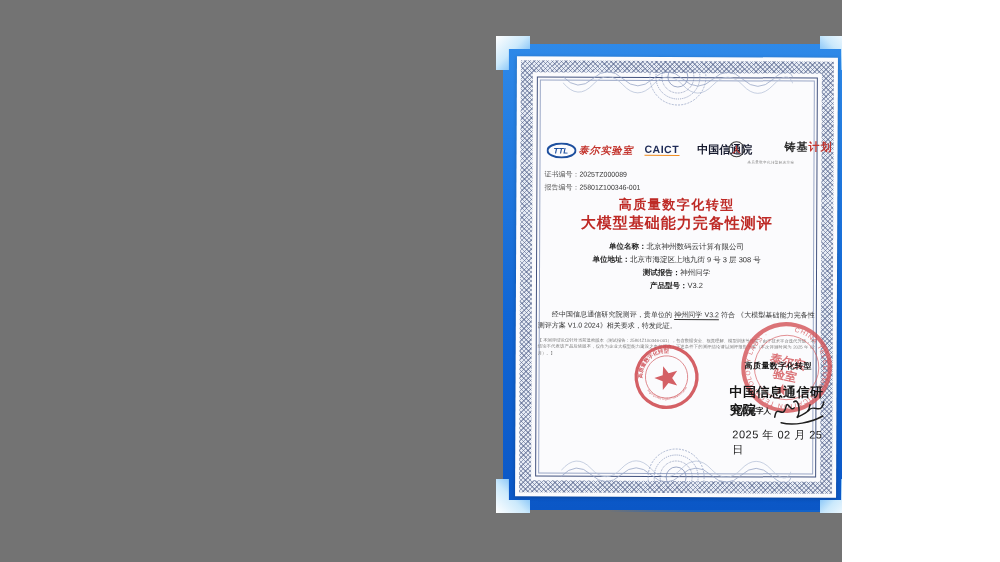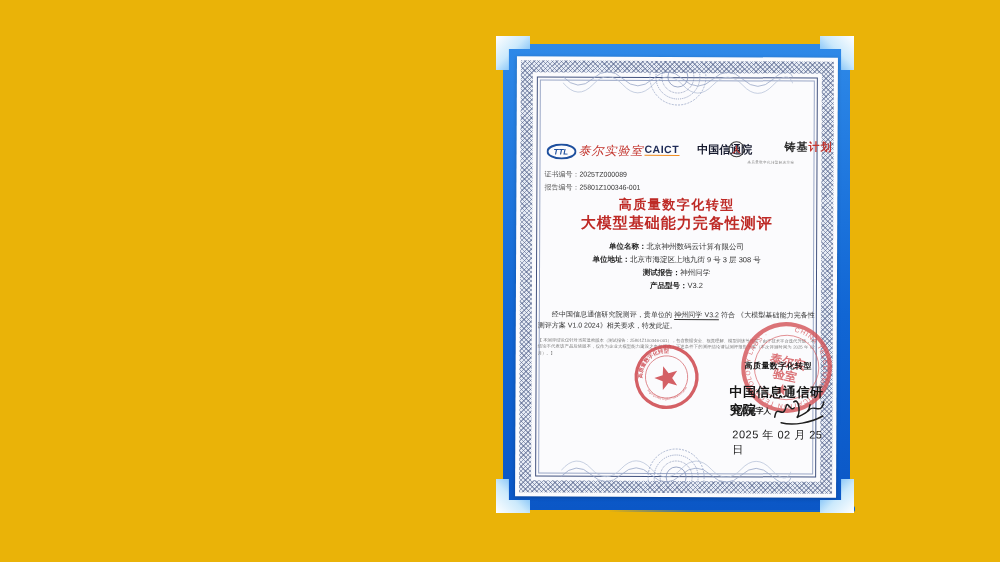--- a/index.html
+++ b/index.html
@@ -1,17 +1,17 @@
 <!DOCTYPE html>
 <html><head>
 <meta charset="utf-8">
 <style>
   html,body{margin:0;padding:0;}
   body{font-family:"Liberation Sans", sans-serif;}
-  .stage{position:relative;width:1000px;height:562px;background:#eab308;overflow:hidden;}
+  .stage{position:relative;width:842px;height:562px;background:#737373;overflow:hidden;}
 
   
   .frame{position:absolute;left:503px;top:44px;width:347px;height:466px;border-radius:5px;
          background:linear-gradient(180deg,#2E89E8 0%,#1166D4 58%,#0B57C6 100%);}
   .frame-shadow{position:absolute;left:608px;top:506px;width:247px;height:6px;border-radius:2px;
          background:linear-gradient(to right,rgba(17,98,203,0),rgba(17,98,203,.92) 35%,#1062CB);}
   .ca{position:absolute;width:34px;height:34px;z-index:6;}
   .ca.tl{left:-7px;top:-8px;background:linear-gradient(135deg,#FFFFFF,#CBE9FC 45%,#41A0F3);
          clip-path:polygon(0 0,100% 0,100% 38%,38% 38%,38% 100%,0 100%);}
   .ca.tr{right:-4px;top:-8px;background:linear-gradient(225deg,#FFFFFF,#CBE9FC 45%,#41A0F3);
@@ -31,22 +31,22 @@
           #E6EBF4;}
   .lace-hole{position:absolute;inset:16px;background:#FBFBFD;}
   .bline1{position:absolute;inset:20px;border:1.5px solid #42527E;}
   .bline2{position:absolute;inset:23px;border:1px solid #9AA7C6;}
   .crest{position:absolute;left:50%;transform:translateX(-50%);}
   .crest.top{top:14px;} .crest.bot{bottom:14px;}
 
   
   .logos{position:absolute;left:0;top:80px;width:100%;height:34px;}
   .tel{position:absolute;left:30px;top:6px;display:flex;align-items:center;}
-  .tel-script{font-family:"Liberation Serif",serif;font-weight:normal;font-style:italic;
-              color:#C3342D;font-size:12px;letter-spacing:1px;margin-left:2px;}
+  .tel-script{font-family:"Liberation Serif",serif;font-weight:bold;font-style:italic;
+              color:#C3342D;font-size:10px;letter-spacing:1px;margin-left:2px;}
   .caict{position:absolute;left:128px;top:5px;display:flex;align-items:center;}
   .caict-abbr{font-size:10.5px;font-weight:bold;color:#1E2B56;letter-spacing:.5px;border-bottom:1.5px solid #F08C1E;}
   .caict-cn{font-size:11px;font-weight:bold;color:#14182C;margin-left:18px;}
   .zhuji{position:absolute;left:212px;top:2px;display:flex;align-items:flex-start;}
   .zj-circle{width:14px;height:14px;border:1.5px solid #3A3A3A;border-radius:50%;margin-top:2px;
              display:flex;align-items:center;justify-content:center;color:#C3342D;font-size:8px;font-weight:bold;}
   .zj-txt{margin-left:3px;line-height:11px;}
   .zj-main{font-size:11px;font-weight:bold;letter-spacing:1px;}
   .zj-dark{color:#2B2B2B;padding-left:37px;} .zj-red{color:#C3342D;margin-top:30px;}
   .zj-sub{font-size:3.5px;color:#8A8A8A;letter-spacing:.4px;}

